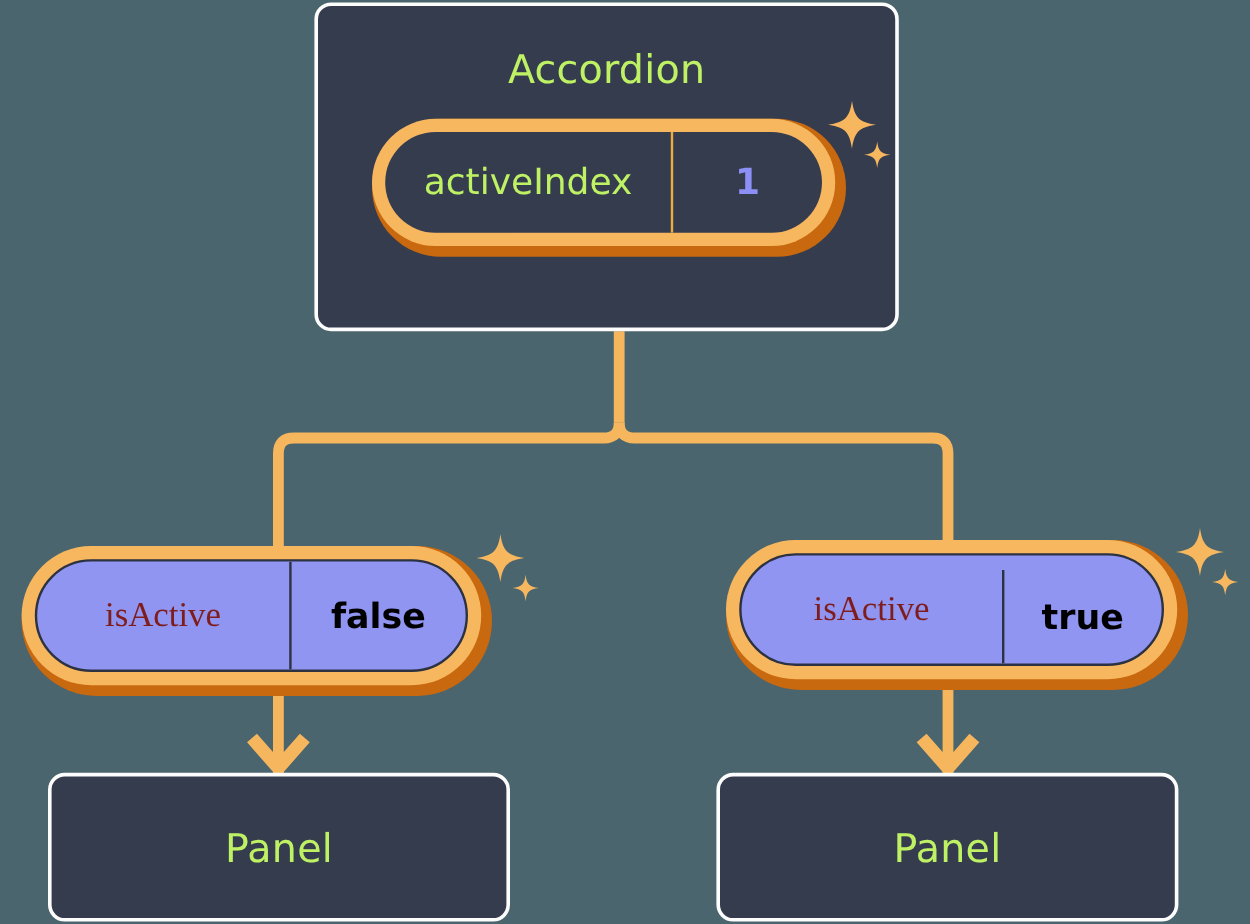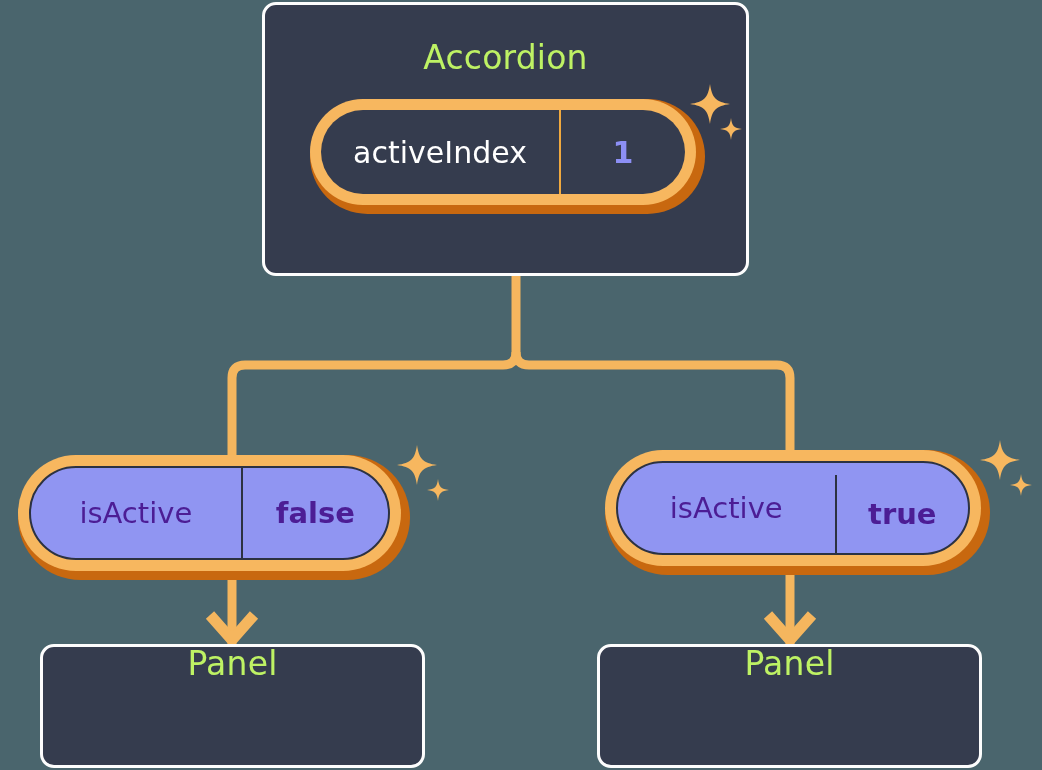--- a/index.html
+++ b/index.html
@@ -51,21 +51,21 @@
   #accordion-card {
     left: 262px;
     top: 2px;
     width: 487px;
     height: 274px;
     padding-top: 36px;
   }
   .panel-card {
     width: 385px;
     height: 124px;
-    justify-content: flex-start;
+    justify-content: center;
   }
   #panel-card-left  { left: 40px;  top: 644px; }
   #panel-card-right { left: 597px; top: 644px; }
 
   
   
   .pill-outer {
     position: absolute;
     background: #c8680f;
     border-radius: 999px;
@@ -96,31 +96,31 @@
     box-sizing: border-box;
     white-space: nowrap;
   }
   .pill-cell.key   { font-weight: 400; }
   .pill-cell.value { font-weight: 700; }
 
   
   .pill-state .pill-inner {
     background: #353c4e;
   }
-  .pill-state .pill-cell.key   { color: #ffffff; }
+  .pill-state .pill-cell.key   { color: #bef264; }
   .pill-state .pill-cell.value { color: #8c8ff5; }
   .pill-state .pill-cell.value { border-left: 2px solid #f0a93f; }
 
   
   .pill-prop .pill-inner {
     background: #9095f2;
     border: 2px solid #2c3242;
   }
-  .pill-prop .pill-cell.key   { color: #4c1d95; }
-  .pill-prop .pill-cell.value { color: #4c1d95; }
+  .pill-prop .pill-cell.key   { color: #7f1d1d; font-family: Liberation Serif, serif; }
+  .pill-prop .pill-cell.value { color: #000000; }
   .pill-prop .pill-cell.value { border-left: 2px solid #2c3242; }
 
   
   #state-pill {
     left: 310px;
     top: 99px;
     width: 395px;
     height: 115px;
   }
   #state-pill .pill-mid   { width: 386px; height: 106px; }

